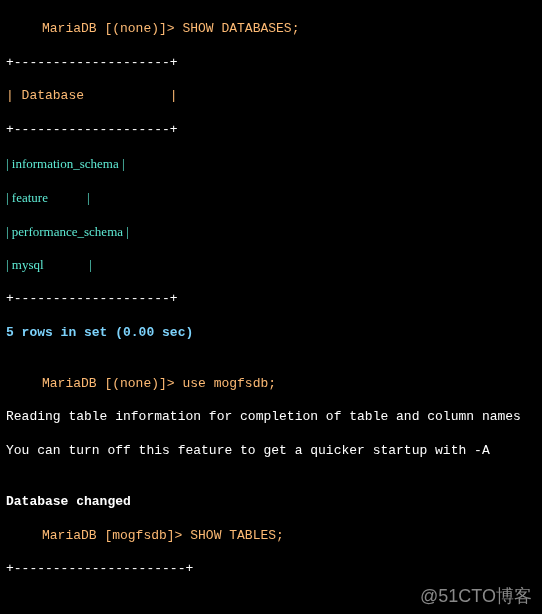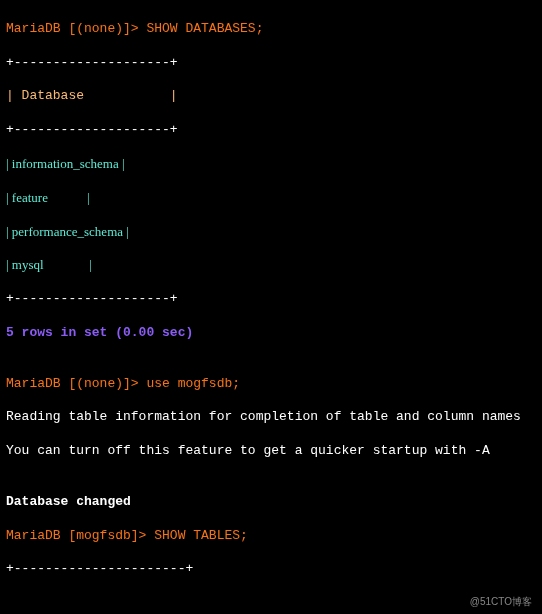--- a/index.html
+++ b/index.html
@@ -16,48 +16,49 @@
       padding: 4px 6px;
       width: 542px;
       height: 614px;
       position: relative;
       overflow: hidden;
     }
     .terminal {
       white-space: pre;
     }
     .prompt-line {
-      color: #f97316;
+      color: #fdba74;
+      margin-left: 36px;
     }
     .table-border {
       color: #ffffff;
     }
     .table-header {
       color: #fdba74;
     }
     .table-row {
       color: #5eead4;
       font-family: Liberation Serif, serif;
     }
     .result-line {
-      color: #8b5cf6;
+      color: #7dd3fc;
       font-weight: bold;
     }
     .info-line {
       color: #ffffff;
     }
     .bold-line {
       font-weight: bold;
     }
     .watermark {
       position: absolute;
       bottom: 6px;
       right: 10px;
       color: #888888;
-      font-size: 10px;
+      font-size: 18px;
       font-family: sans-serif;
     }
   </style>
 </head>
 <body>
 
 <div class="terminal">
 <div class="prompt-line">MariaDB [(none)]&gt; SHOW DATABASES;</div>
 <div class="table-border">+--------------------+</div>
 <div class="table-header">| Database           |</div>

